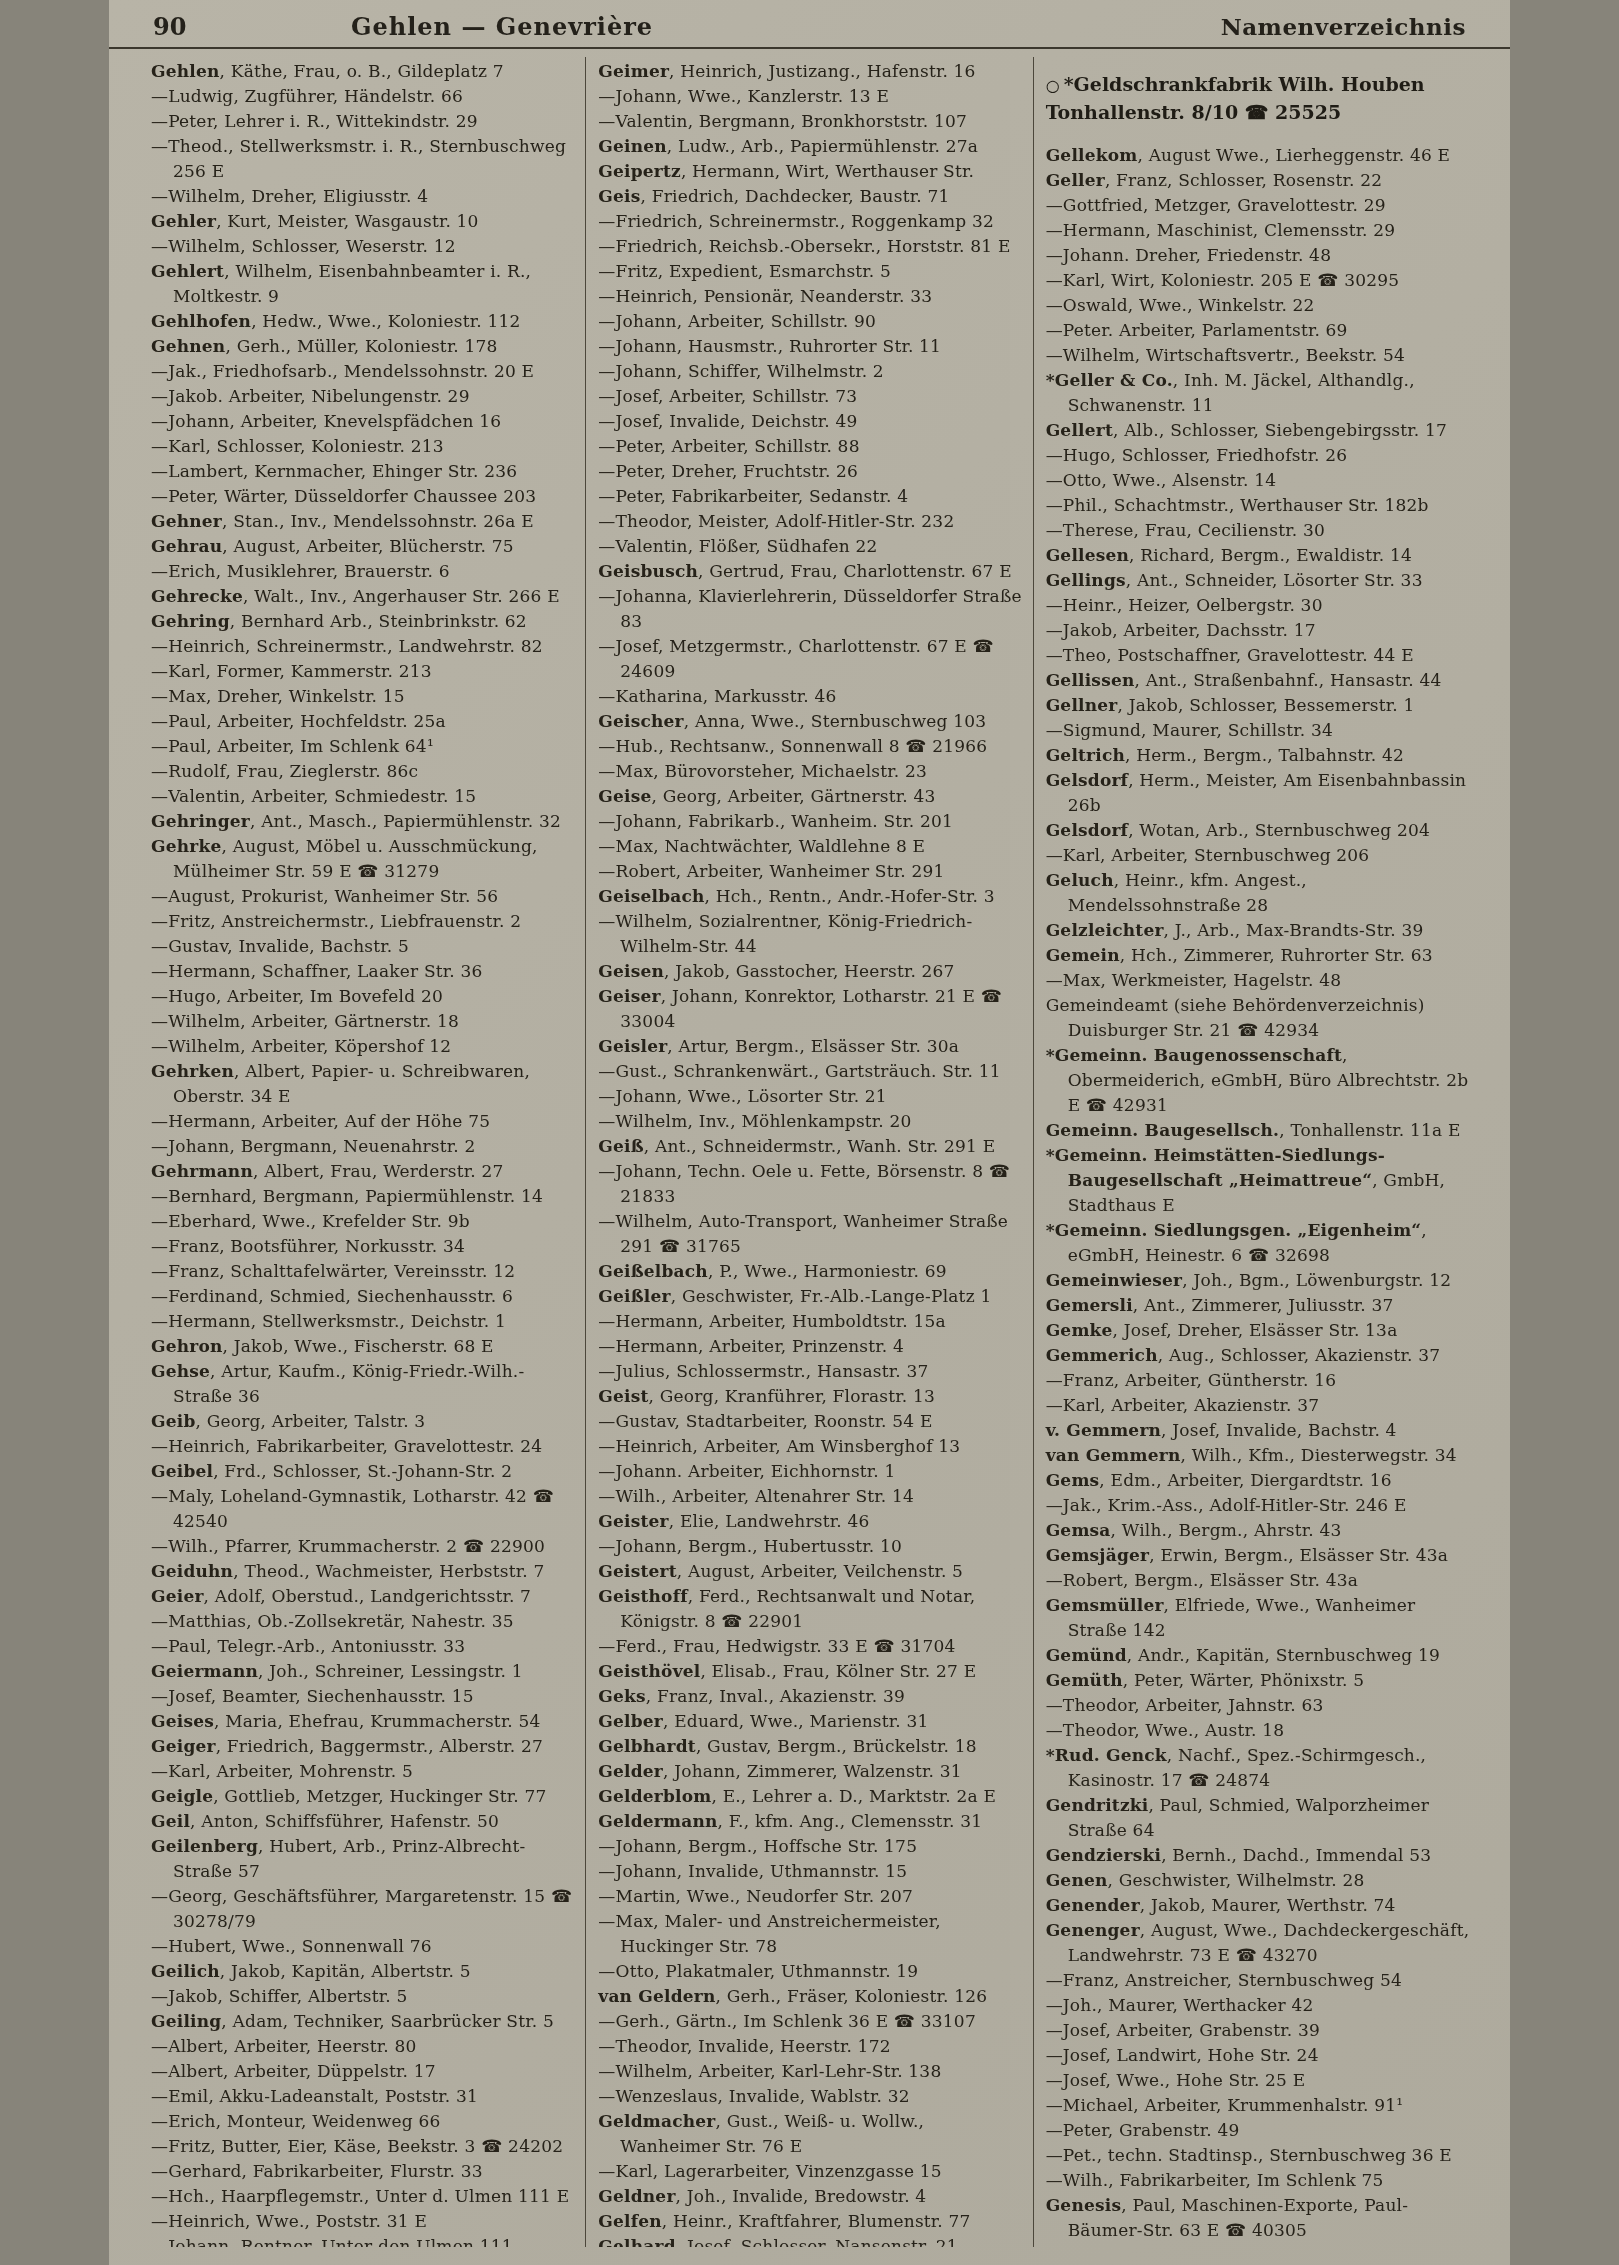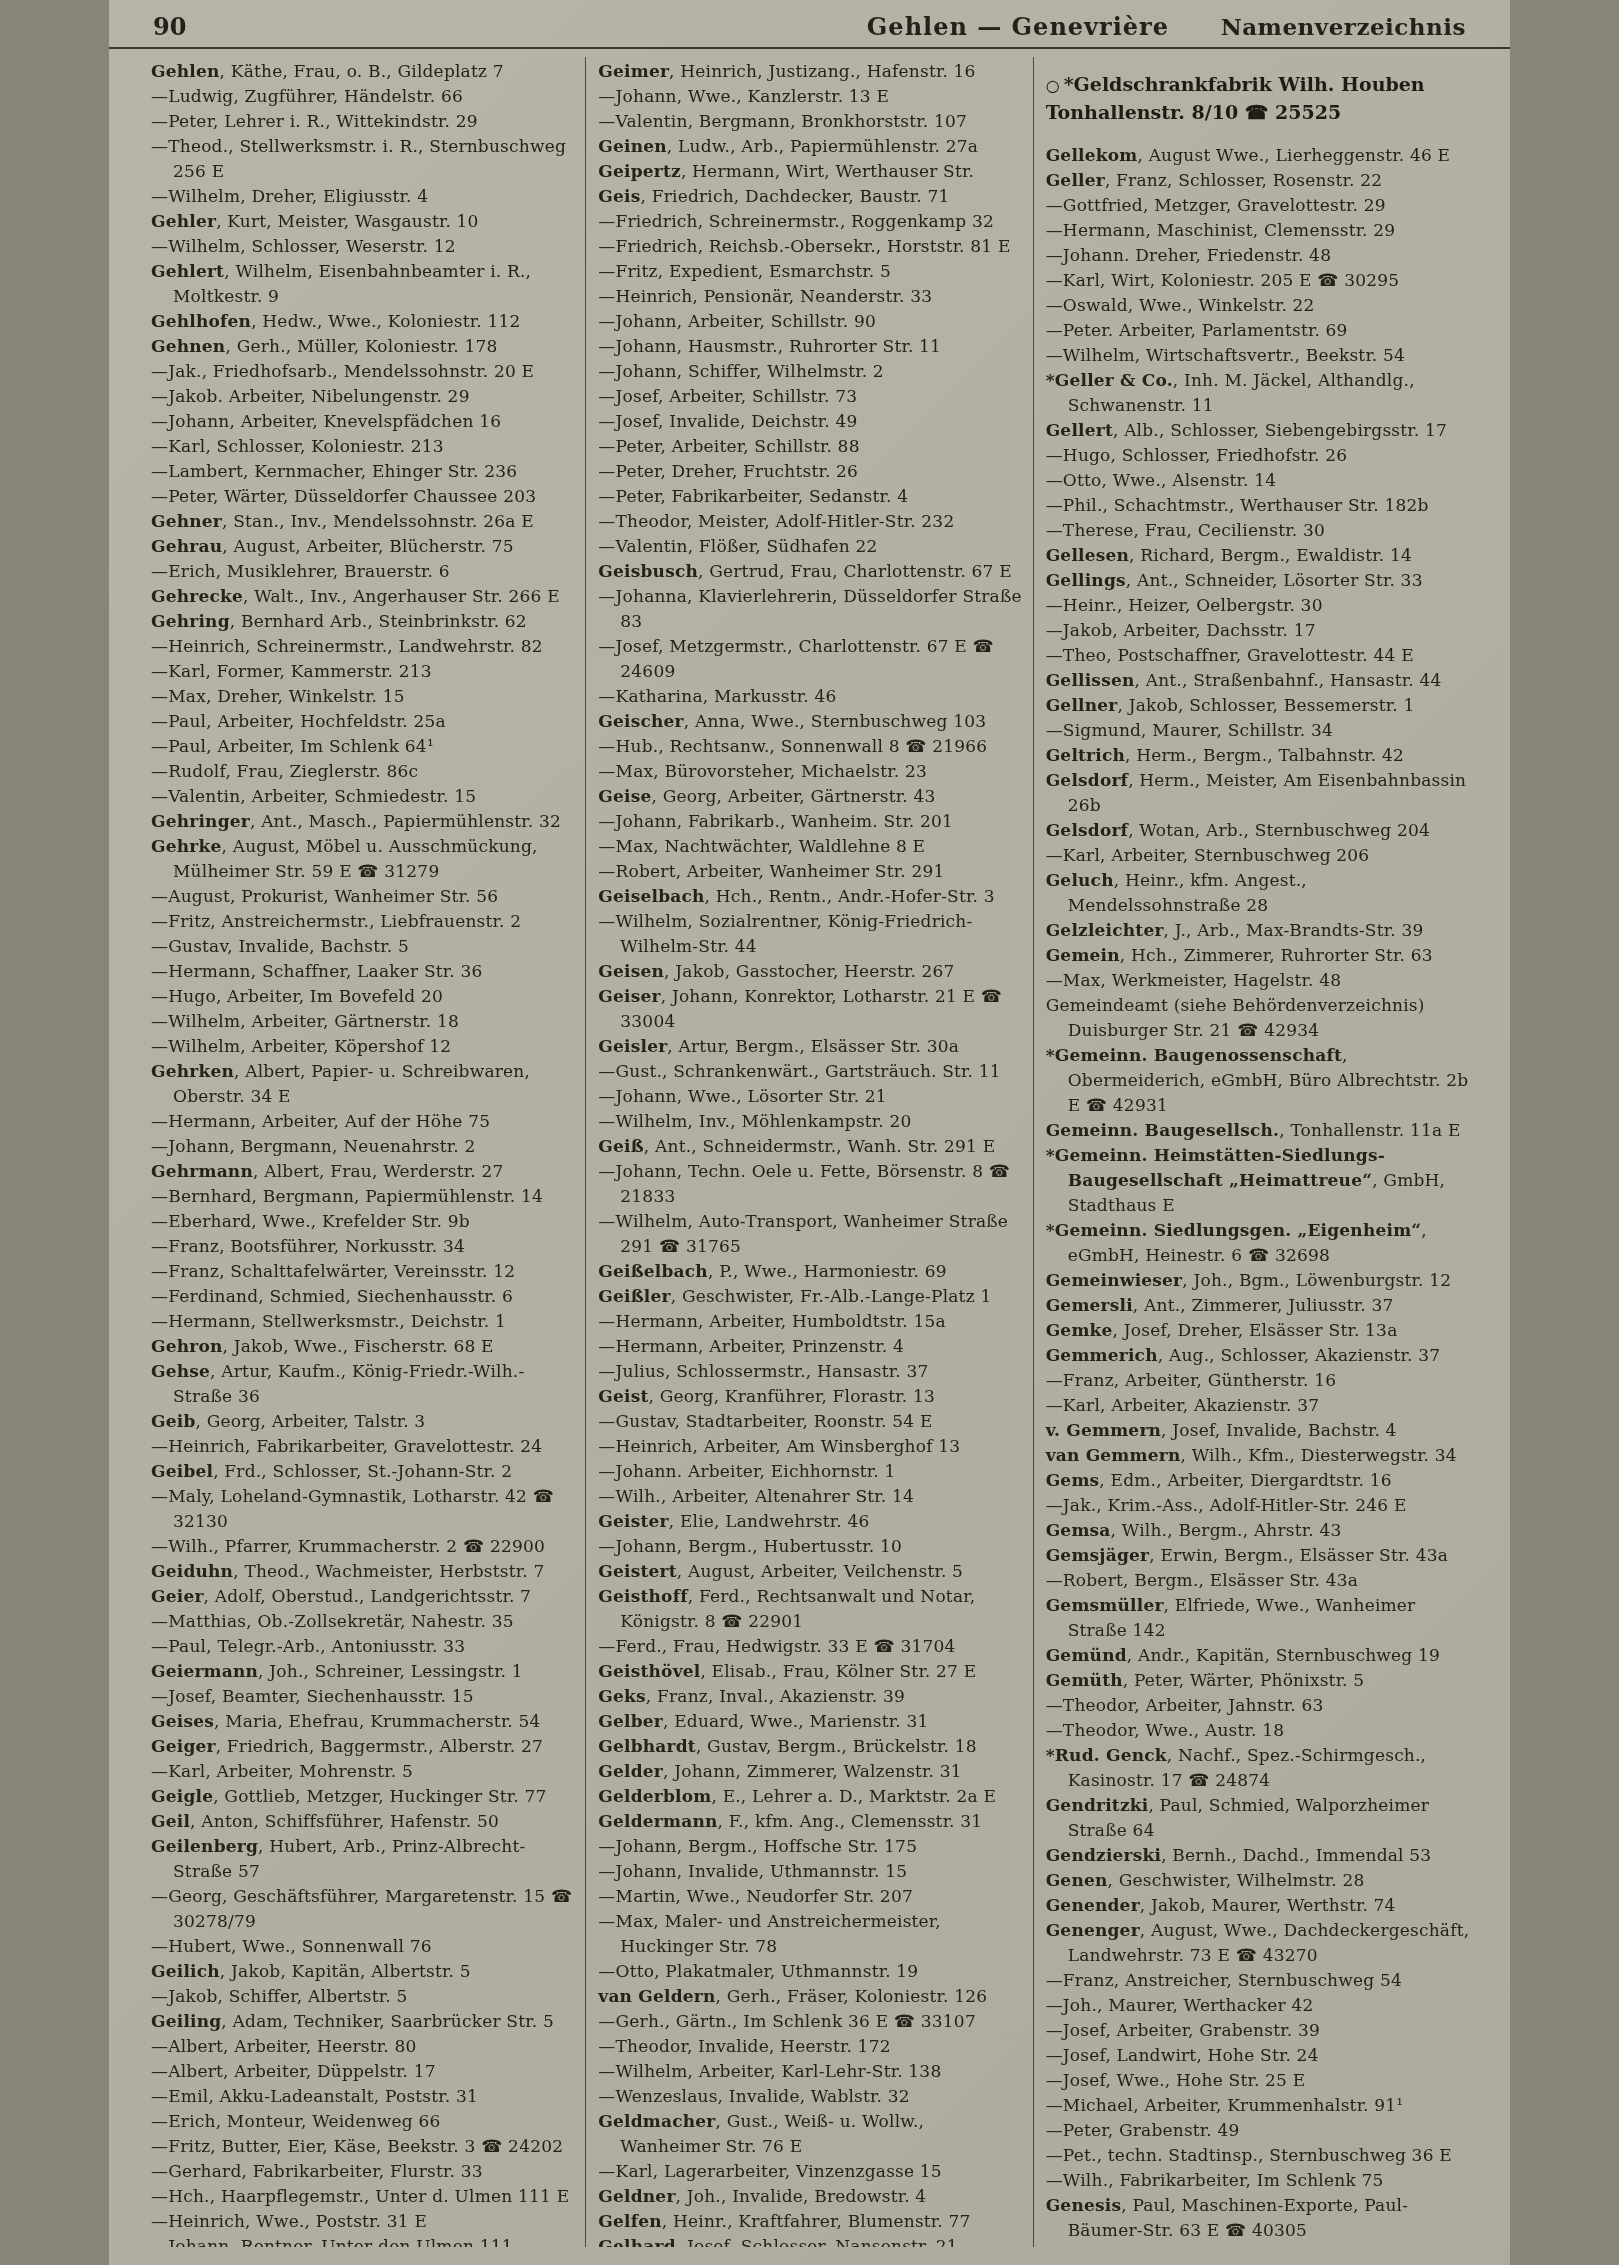--- a/index.html
+++ b/index.html
@@ -13,21 +13,21 @@
     overflow:hidden;
     box-sizing:border-box;
   }
   .hdr{
     display:flex;justify-content:space-between;align-items:baseline;
     padding:12px 44px 6px 44px;
     border-bottom:2px solid #3b372d;
     font-weight:bold;
   }
   .hdr .pgnum{font-size:24px;width:198px;}
-  .hdr .title{font-size:24px;text-align:right;flex:1;letter-spacing:1px;}
+  .hdr .title{font-size:24px;text-align:left;flex:1;letter-spacing:1px;}
   .hdr .section{font-size:23px;width:297px;text-align:right;letter-spacing:0.5px;}
   .content{
     display:flex;align-items:stretch;
     padding:8px 30px 0 30px;
     height:2198px;box-sizing:border-box;
   }
   .col{flex:1;padding:2px 10px 0 12px;overflow:hidden;}
   .col + .col{border-left:1px solid #4c473b;}
   .entry{
     font-size:17px;line-height:25px;
@@ -102,21 +102,21 @@
         <div class="entry">—Eberhard, Wwe., Krefelder Str. 9b</div>
         <div class="entry">—Franz, Bootsführer, Norkusstr. 34</div>
         <div class="entry">—Franz, Schalttafelwärter, Vereinsstr. 12</div>
         <div class="entry">—Ferdinand, Schmied, Siechenhausstr. 6</div>
         <div class="entry">—Hermann, Stellwerksmstr., Deichstr. 1</div>
         <div class="entry"><b>Gehron</b>, Jakob, Wwe., Fischerstr. 68 E</div>
         <div class="entry"><b>Gehse</b>, Artur, Kaufm., König-Friedr.-Wilh.-Straße 36</div>
         <div class="entry"><b>Geib</b>, Georg, Arbeiter, Talstr. 3</div>
         <div class="entry">—Heinrich, Fabrikarbeiter, Gravelottestr. 24</div>
         <div class="entry"><b>Geibel</b>, Frd., Schlosser, St.-Johann-Str. 2</div>
-        <div class="entry">—Maly, Loheland-Gymnastik, Lotharstr. 42 ☎ 32130</div>
+        <div class="entry">—Maly, Loheland-Gymnastik, Lotharstr. 42 ☎ 42540</div>
         <div class="entry">—Wilh., Pfarrer, Krummacherstr. 2 ☎ 22900</div>
         <div class="entry"><b>Geiduhn</b>, Theod., Wachmeister, Herbststr. 7</div>
         <div class="entry"><b>Geier</b>, Adolf, Oberstud., Landgerichtsstr. 7</div>
         <div class="entry">—Matthias, Ob.-Zollsekretär, Nahestr. 35</div>
         <div class="entry">—Paul, Telegr.-Arb., Antoniusstr. 33</div>
         <div class="entry"><b>Geiermann</b>, Joh., Schreiner, Lessingstr. 1</div>
         <div class="entry">—Josef, Beamter, Siechenhausstr. 15</div>
         <div class="entry"><b>Geises</b>, Maria, Ehefrau, Krummacherstr. 54</div>
         <div class="entry"><b>Geiger</b>, Friedrich, Baggermstr., Alberstr. 27</div>
         <div class="entry">—Karl, Arbeiter, Mohrenstr. 5</div>

